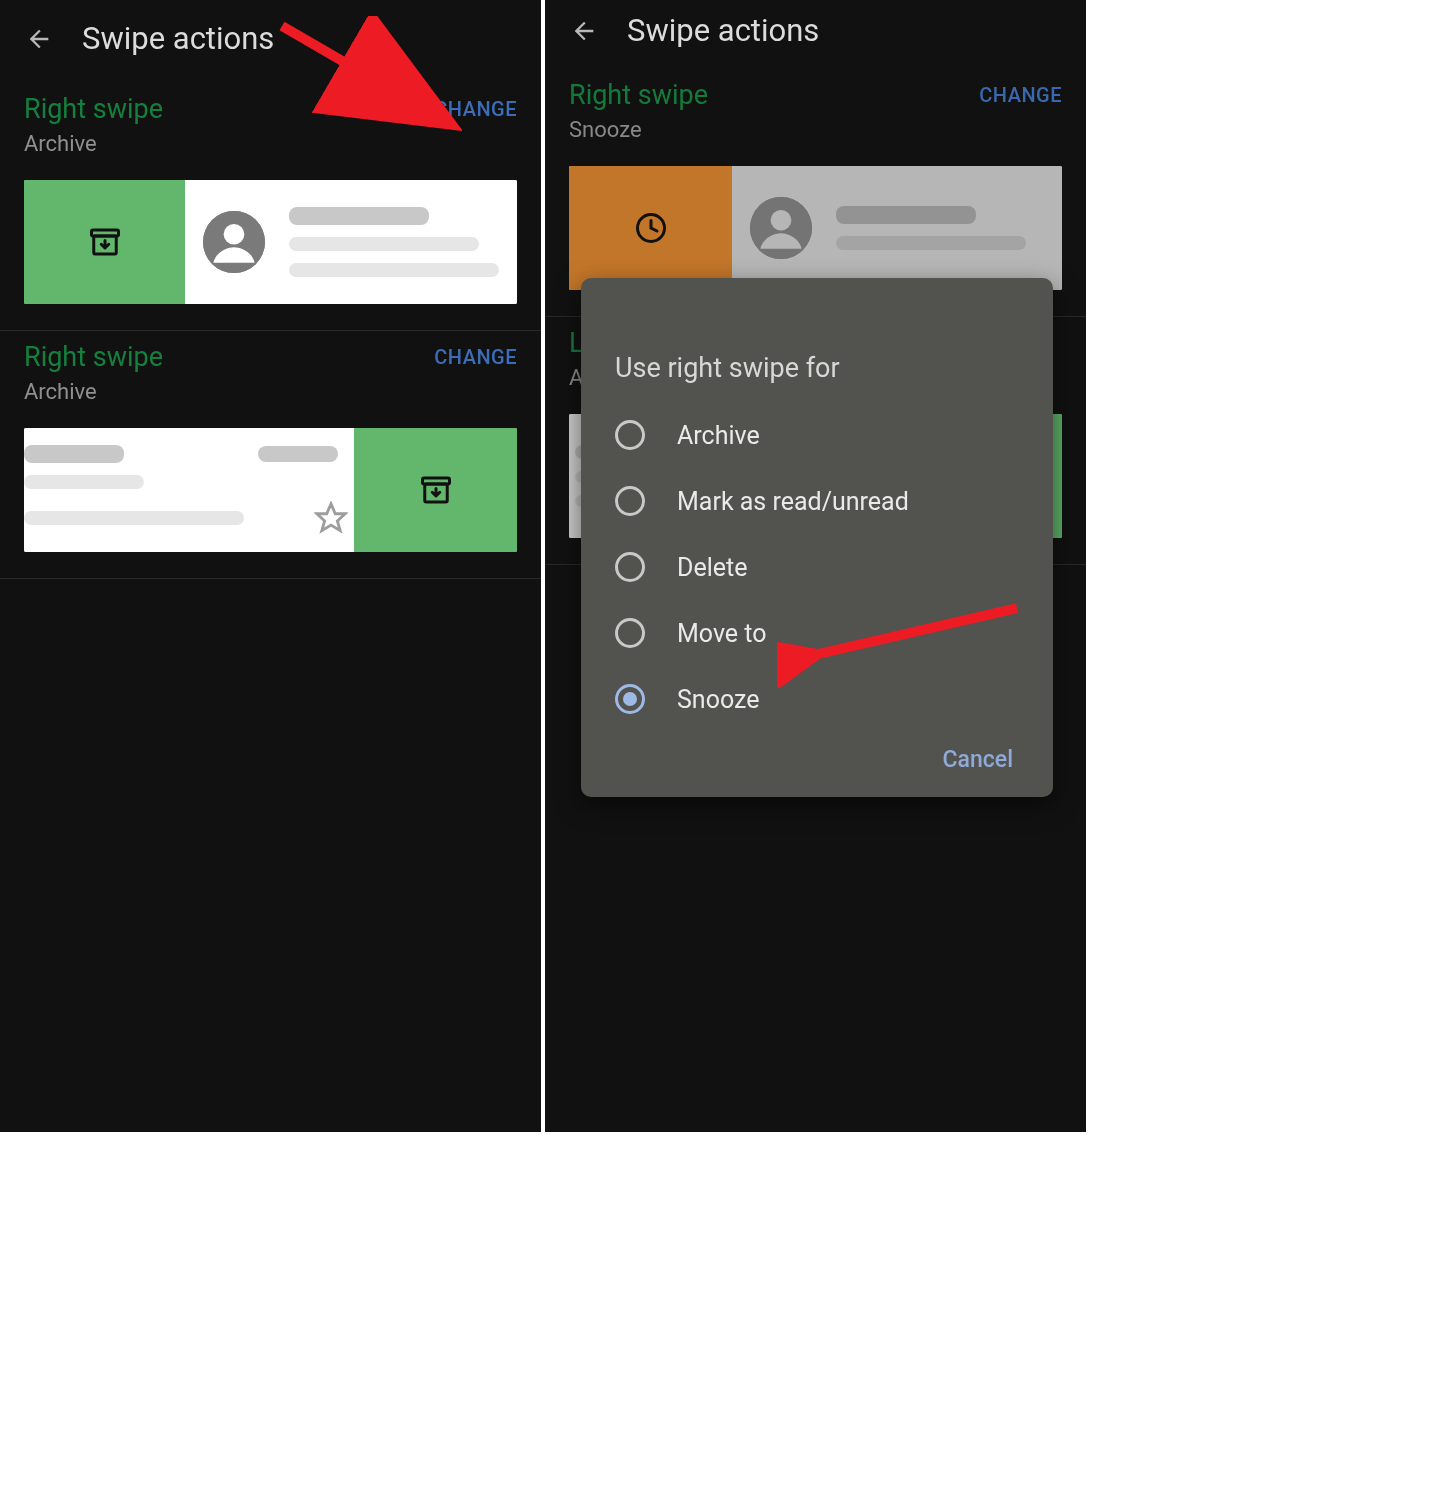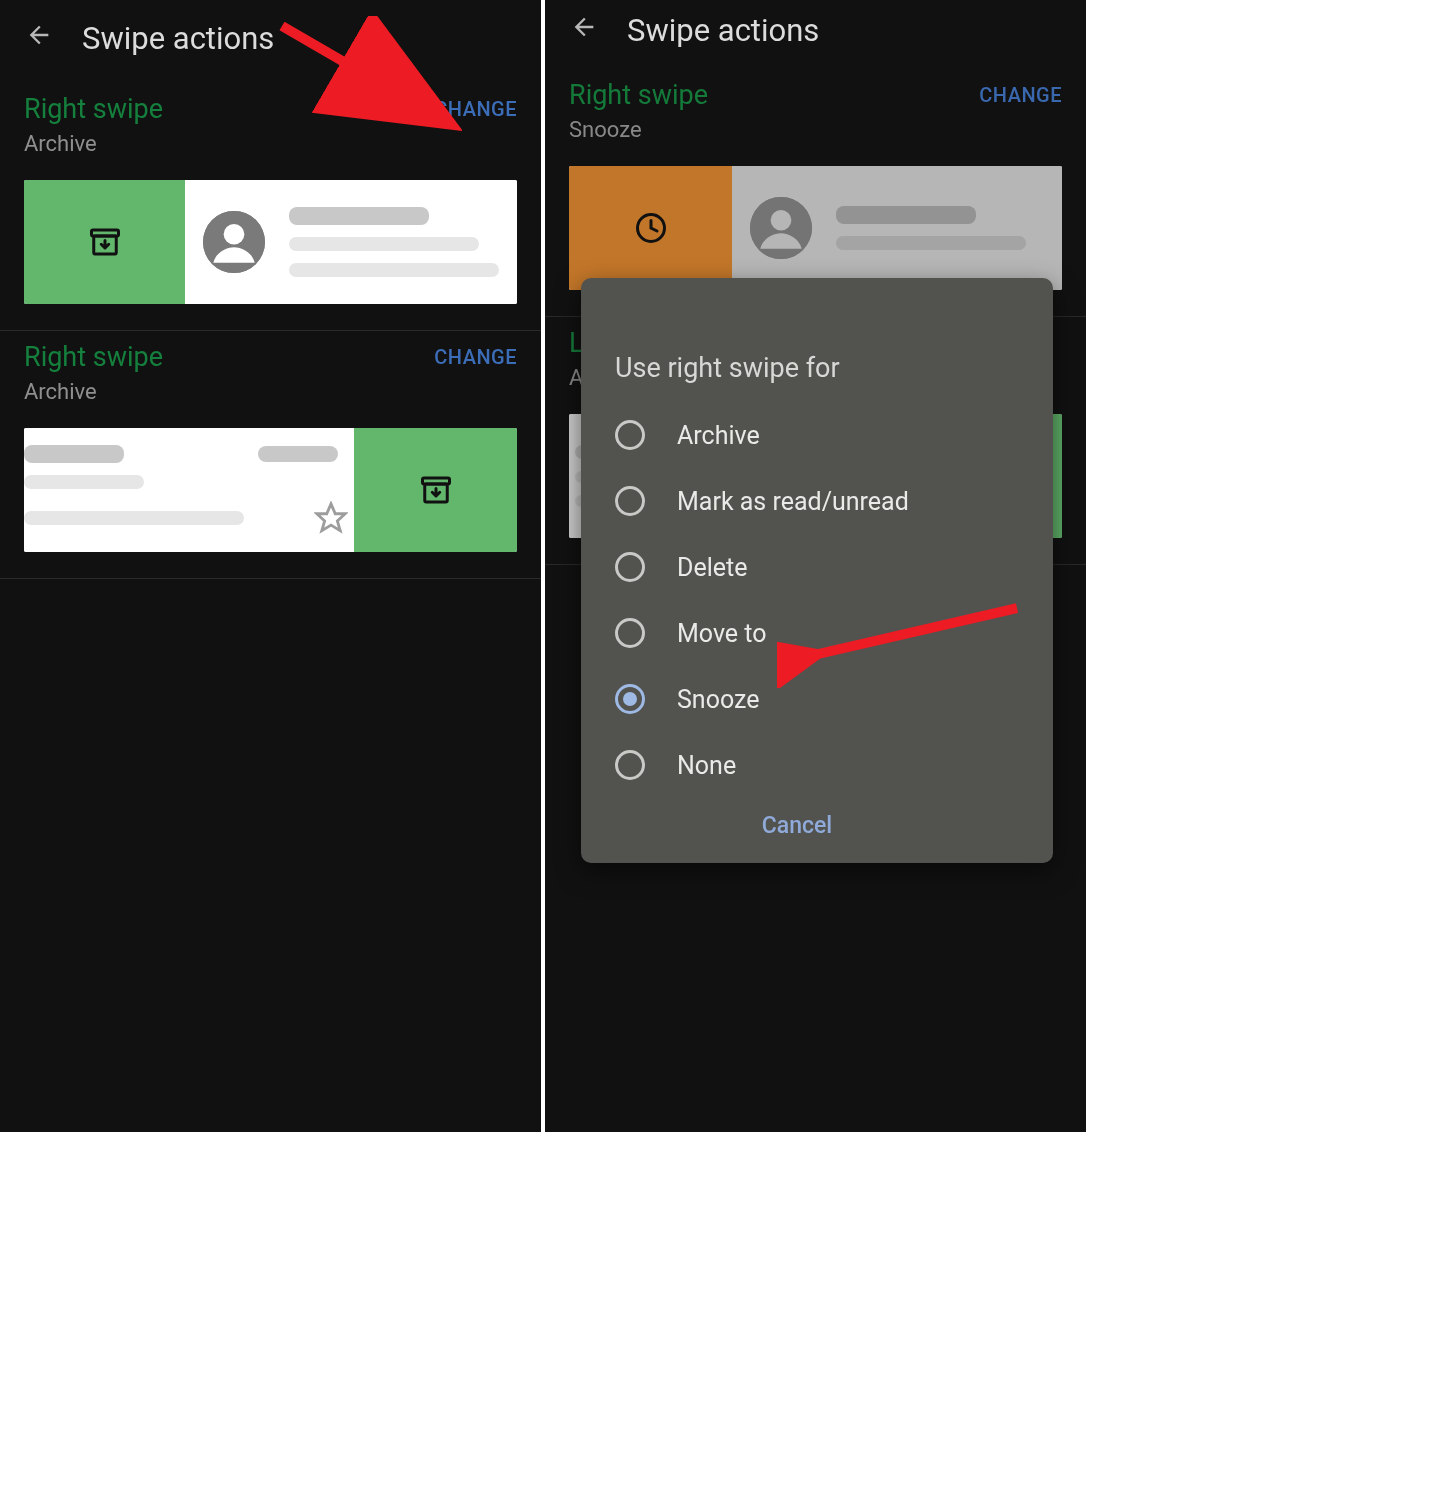--- a/index.html
+++ b/index.html
@@ -20,20 +20,21 @@
     width: 541px;
     height: 1132px;
     position: relative;
     flex-shrink: 0;
   }
   .panel.left { margin-right: 4px; }
   .panel.right { }
 
   .header {
     display: flex;
+    align-items: center;
     padding: 20px 24px 26px 24px;
   }
   .back-arrow {
     width: 30px; height: 30px;
     margin-right: 28px;
     display: flex; align-items: center; justify-content: center;
   }
   .back-arrow svg { width: 28px; height: 28px; fill: #b8b8b8; }
   .header-title {
     color: #dcdcdc;
@@ -162,21 +163,21 @@
     width: 14px; height: 14px;
     background: #9db9e4;
     border-radius: 50%;
   }
   .radio-label {
     color: #eaeae8;
     font-size: 25px;
   }
   .dialog-actions {
     display: flex;
-    justify-content: center;
+    justify-content: flex-end;
     padding: 14px 40px 0 0;
   }
   .cancel-btn {
     color: #8faad8;
     font-size: 23px;
     font-weight: 500;
   }
 
   .arrow-annot {
     position: absolute;
@@ -366,24 +367,20 @@
       <div class="radio-row">
         <div class="radio-outer"></div>
         <div class="radio-label">Move to</div>
       </div>
       <div class="radio-row">
         <div class="radio-outer selected">
             <div class="radio-inner"></div>
           </div>
         <div class="radio-label">Snooze</div>
       </div>
-      <div class="radio-row">
-        <div class="radio-outer"></div>
-        <div class="radio-label">None</div>
-      </div>
 
       <div class="dialog-actions">
         <div class="cancel-btn">Cancel</div>
       </div>
     </div>
 
     <div class="arrow-annot" style="left:232px; top:598px;">
       <svg width="250" height="90">
         <defs>
             <marker id="ah2" markerWidth="14" markerHeight="14" refX="3" refY="6" orient="auto">

